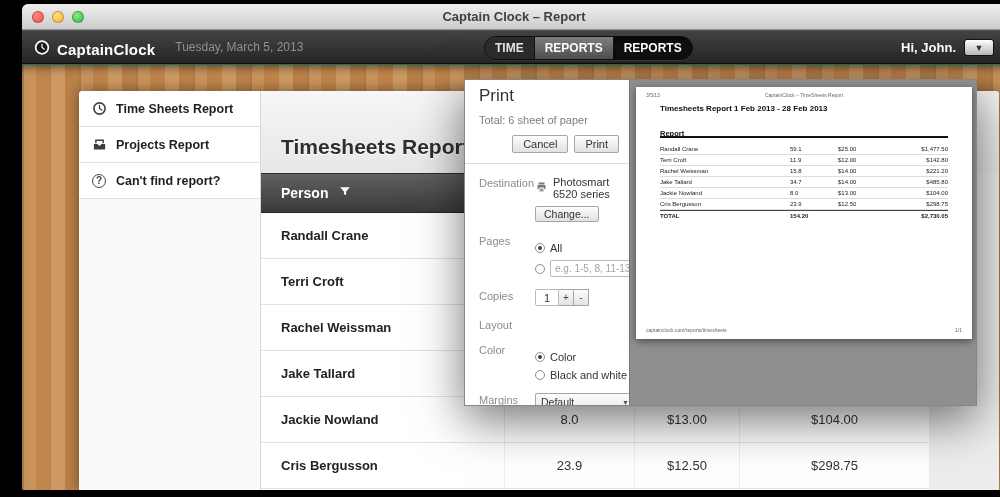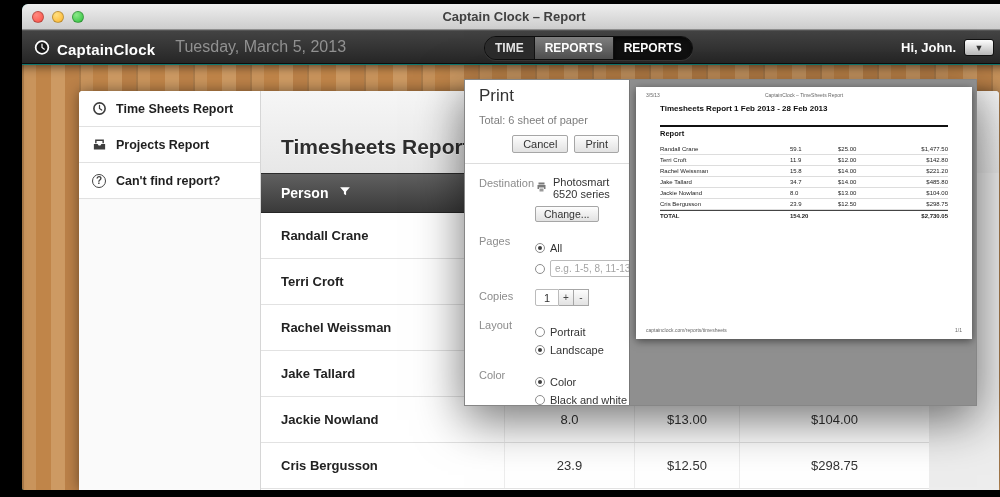--- a/index.html
+++ b/index.html
@@ -19,21 +19,21 @@
   .light.yellow { background:radial-gradient(circle at 35% 30%, #ffe082, #fdb32a); }
   .light.green { background:radial-gradient(circle at 35% 30%, #8ce98a, #2bc03a); }
   .win-title { text-align:center; line-height:26px; font-size:13px; color:#404040; font-weight:700; }
 
   
   .appbar { height:34px; background:linear-gradient(#434343,#262626);
             border-top:1px solid #555; border-bottom:1px solid #0c0c0c;
             position:relative; display:flex; align-items:center; }
   .brand { display:flex; align-items:flex-end; gap:7px; margin-left:12px; }
   .brand-text { color:#fff; font-size:15px; font-weight:700; letter-spacing:.2px; }
-  .app-date { margin-left:20px; color:#919191; font-size:16px; }
+  .app-date { margin-left:20px; color:#919191; font-size:12px; }
   .nav-group { position:absolute; left:462px; top:5px; display:flex;
                border:1px solid #0e0e0e; border-radius:12px; overflow:hidden;
                box-shadow:0 1px 0 rgba(255,255,255,.08); }
   .nav-btn { height:22px; line-height:22px; padding:0 10px; font-size:12px; font-weight:700;
              color:#e6e6e6; cursor:default; border-right:1px solid #121212; }
   .nav-btn:last-child { border-right:none;text-align:center; }
   .nav-btn.time { background:#2c2c2c; }
   .nav-btn.manage { background:linear-gradient(#7f7f7f,#515151); color:#fff; }
   .nav-btn.reports { background:#101010; color:#fff; box-shadow:inset 0 2px 4px rgba(0,0,0,.7); }
   .user-area { position:absolute; right:12px; display:flex; align-items:center; gap:8px; }
@@ -115,21 +115,21 @@
                 justify-content:space-between; padding:0 5px; font-size:10.5px; color:#333; }
   .select-caret { font-size:7px; color:#555; }
 
   
   .preview { flex:1; background:#8f8f8f; border-left:1px solid #777; position:relative; }
   .page { position:absolute; left:6px; top:7px; width:336px; height:252px; background:#fff;
           box-shadow:0 2px 8px rgba(0,0,0,.5); }
   .page-meta-left { position:absolute; top:5px; left:10px; font-size:5px; color:#666; }
   .page-meta-center { position:absolute; top:5px; left:0; right:0; text-align:center; font-size:5px; color:#666; }
   .doc-title { position:absolute; top:17px; left:24px; right:24px; font-size:8px; font-weight:700;
-               color:#0d0d0d; border-bottom:2px solid #111; padding-bottom:12px; }
+               color:#0d0d0d; border-bottom:2px solid #111; padding-bottom:23px; }
   .doc-section { position:absolute; top:42px; left:24px; font-size:7.5px; font-weight:700; color:#111; }
   .ptable { position:absolute; top:57px; left:24px; right:24px; font-size:6px; color:#222; }
   .prow { display:flex; height:11px; line-height:11px; border-bottom:1px solid #ddd; }
   .prow .pname { flex:1; }
   .prow .phours { width:48px; }
   .prow .prate { width:58px; }
   .prow .pamount { width:52px; text-align:right; }
   .prow.total { border-bottom:none; border-top:1px solid #444; font-weight:700; }
   .page-foot-left { position:absolute; bottom:6px; left:10px; font-size:5px; color:#666; }
   .page-foot-right { position:absolute; bottom:6px; right:10px; font-size:5px; color:#666; }
@@ -303,30 +303,20 @@
               <span class="copies-wrap">
                 <input class="copies-input" value="1" style="">
                 <span class="step-btn">+</span>
                 <span class="step-btn">-</span>
               </span>
             </span>
           </div>
 
           <div class="ctl-row">
             <span class="ctl-label">Layout</span>
-            <span class="ctl-body">
-              <span class="opt-line">
-                <span class="radio"></span>
-                <span>Portrait</span>
-              </span>
-              <span class="opt-line">
-                <span class="radio sel"></span>
-                <span>Landscape</span>
-              </span>
-            </span>
           </div>
 
           <div class="ctl-row">
             <span class="ctl-label">Color</span>
             <span class="ctl-body">
               <span class="opt-line">
                 <span class="radio sel"></span>
                 <span>Color</span>
               </span>
               <span class="opt-line">

